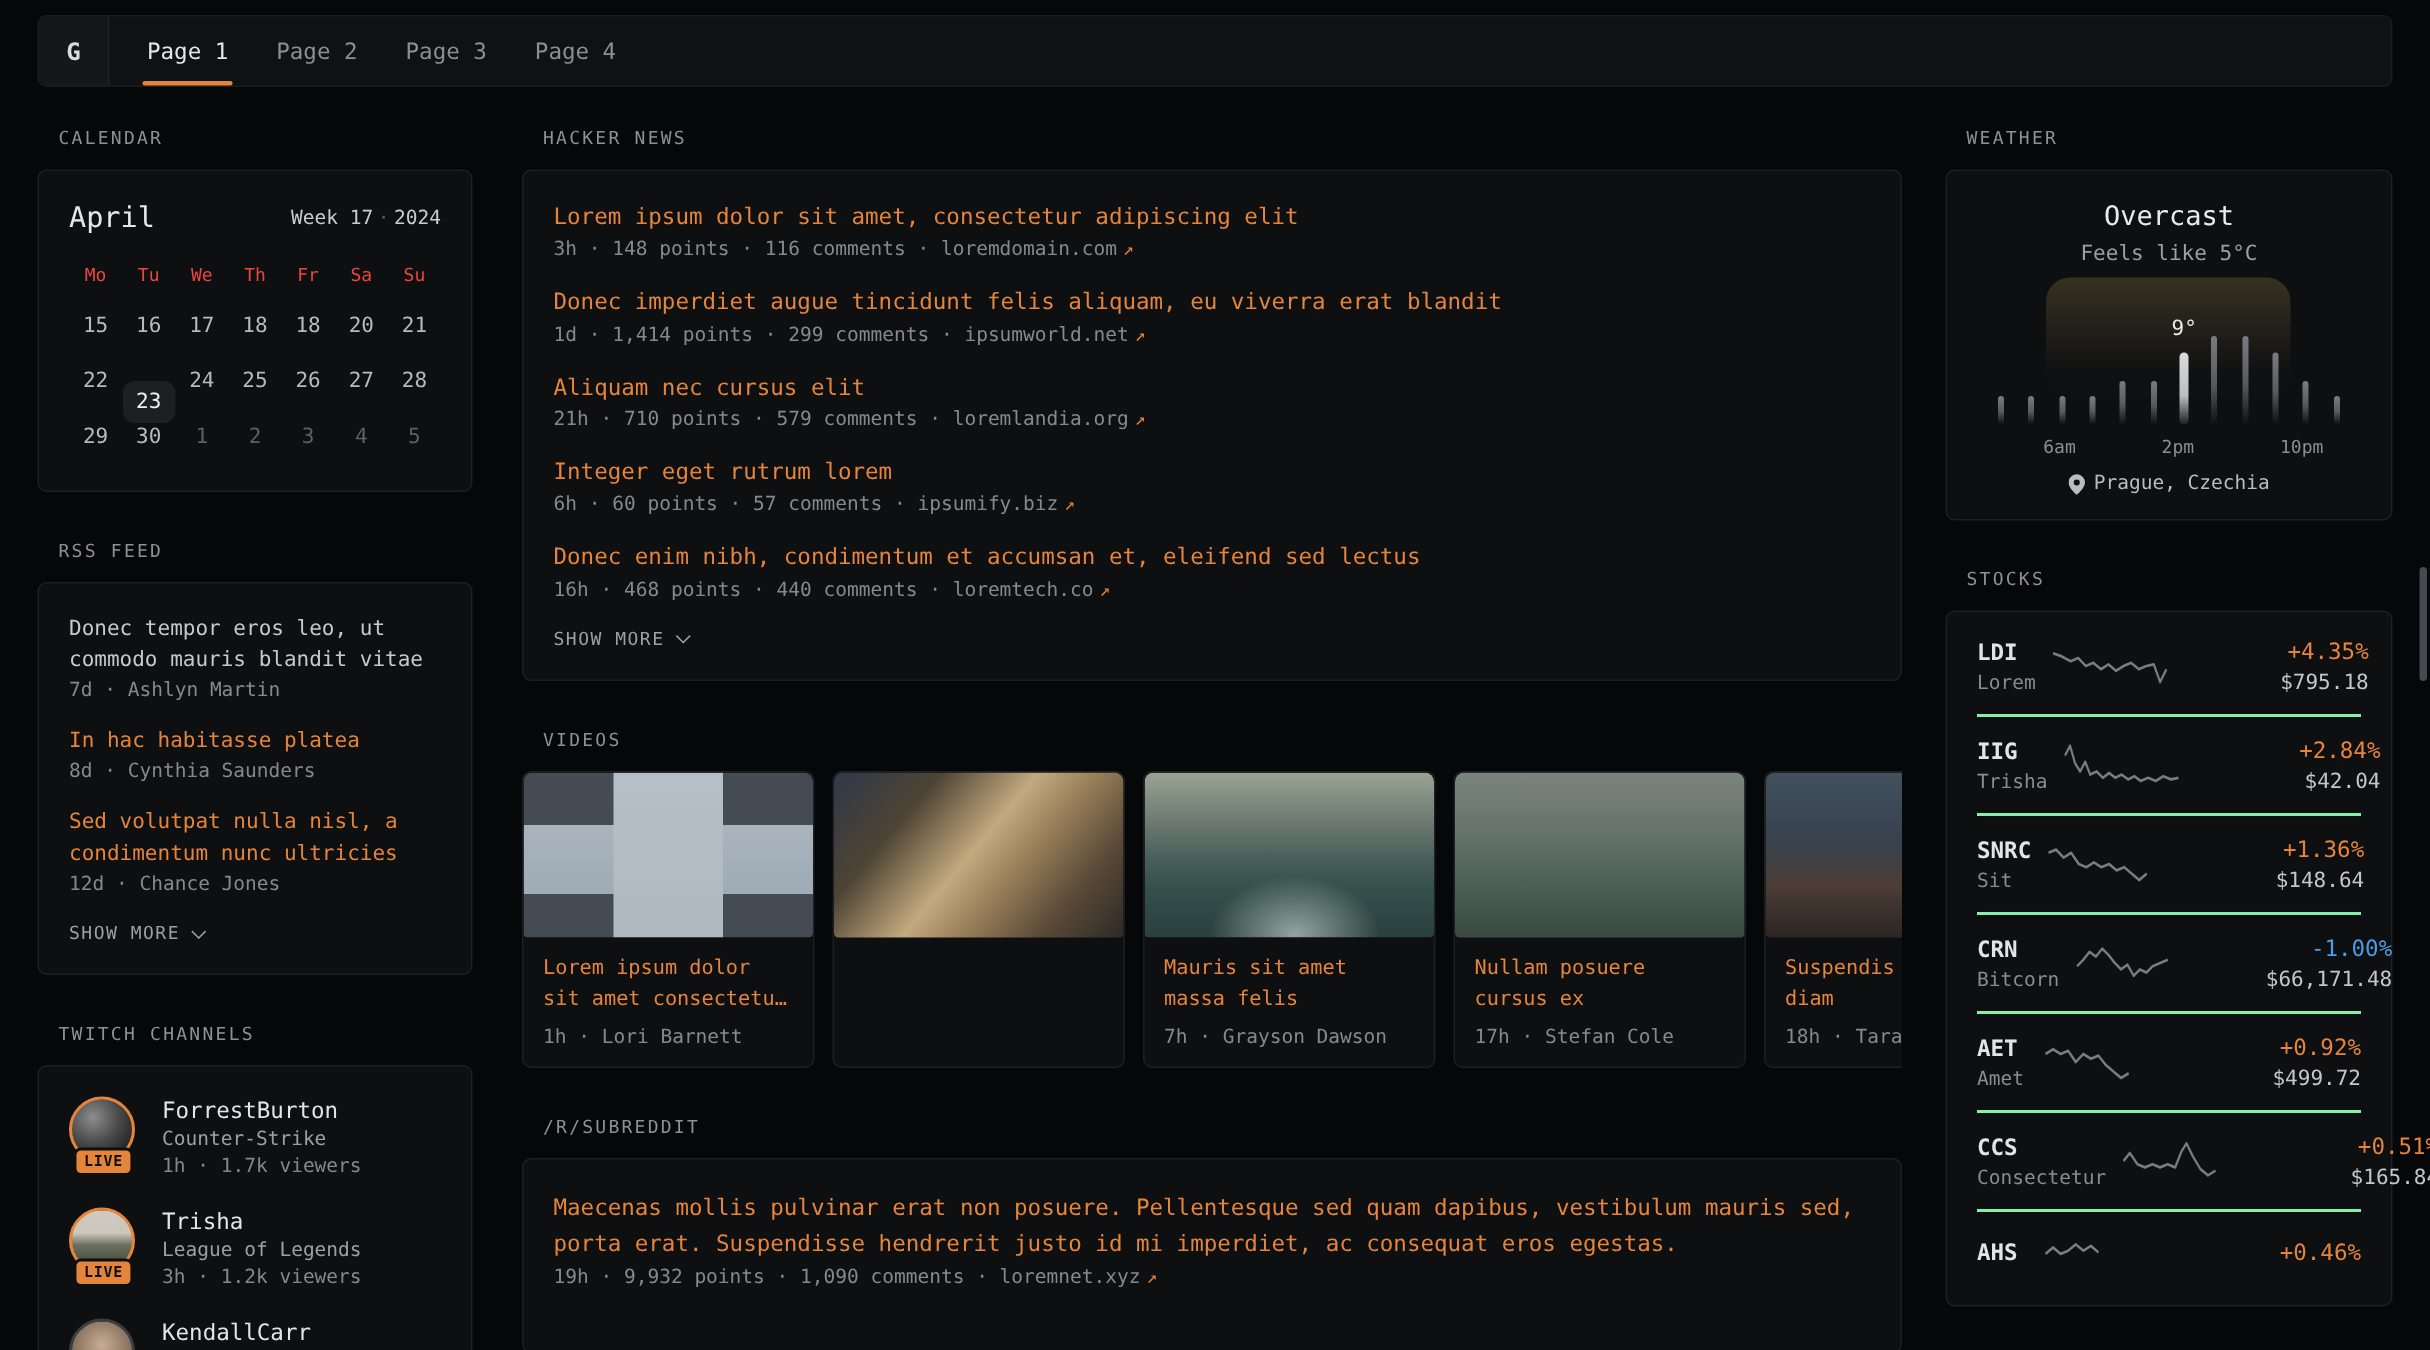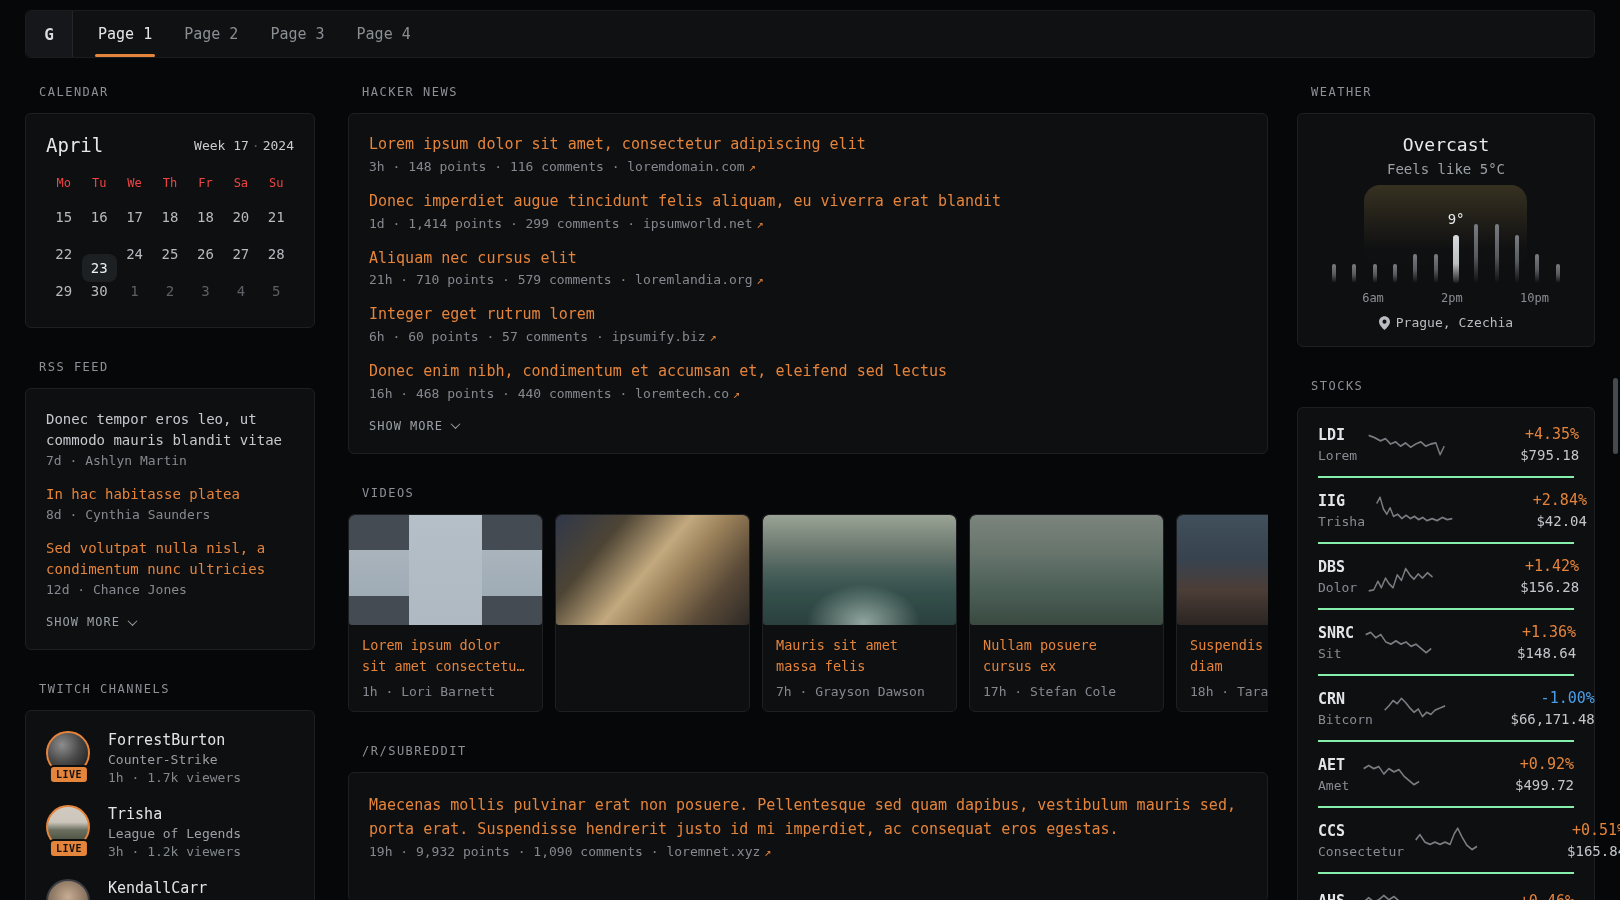--- a/index.html
+++ b/index.html
@@ -409,35 +409,20 @@
               <polyline points="2,9 6,3 10,14 14,19 18,13 22,21 27,19 32,23 37,20 42,23 47,21 52,24 57,22 62,25 68,23 74,25 80,22 86,24 92,23" fill="none" stroke="#797d82" stroke-width="1.7" stroke-linejoin="round"></polyline>
             </svg>
           </div>
         <div class="stk-right">
             <div class="stk-change chg-pos">+2.84%</div>
             <div class="stk-price">$42.04</div>
           </div>
       </div>
       <div class="stock-row">
         <div>
-            <div class="stk-ticker">DBS</div>
-            <div class="stk-name">Dolor</div>
-          </div>
-        <div class="spark">
-            <svg viewBox="0 0 100 30" preserveAspectRatio="none">
-              <polyline points="2,29 8,28 13,20 17,26 22,17 26,22 31,26 36,14 41,19 46,8 51,14 56,18 61,13 66,17 72,12 78,16" fill="none" stroke="#797d82" stroke-width="1.7" stroke-linejoin="round"></polyline>
-            </svg>
-          </div>
-        <div class="stk-right">
-            <div class="stk-change chg-pos">+1.42%</div>
-            <div class="stk-price">$156.28</div>
-          </div>
-      </div>
-      <div class="stock-row">
-        <div>
             <div class="stk-ticker">SNRC</div>
             <div class="stk-name">Sit</div>
           </div>
         <div class="spark">
             <svg viewBox="0 0 100 30" preserveAspectRatio="none">
               <polyline points="2,8 8,6 14,11 20,8 26,15 32,17 38,14 44,17 50,15 56,19 62,17 68,21 74,25 80,21" fill="none" stroke="#797d82" stroke-width="1.7" stroke-linejoin="round"></polyline>
             </svg>
           </div>
         <div class="stk-right">
             <div class="stk-change chg-pos">+1.36%</div>

